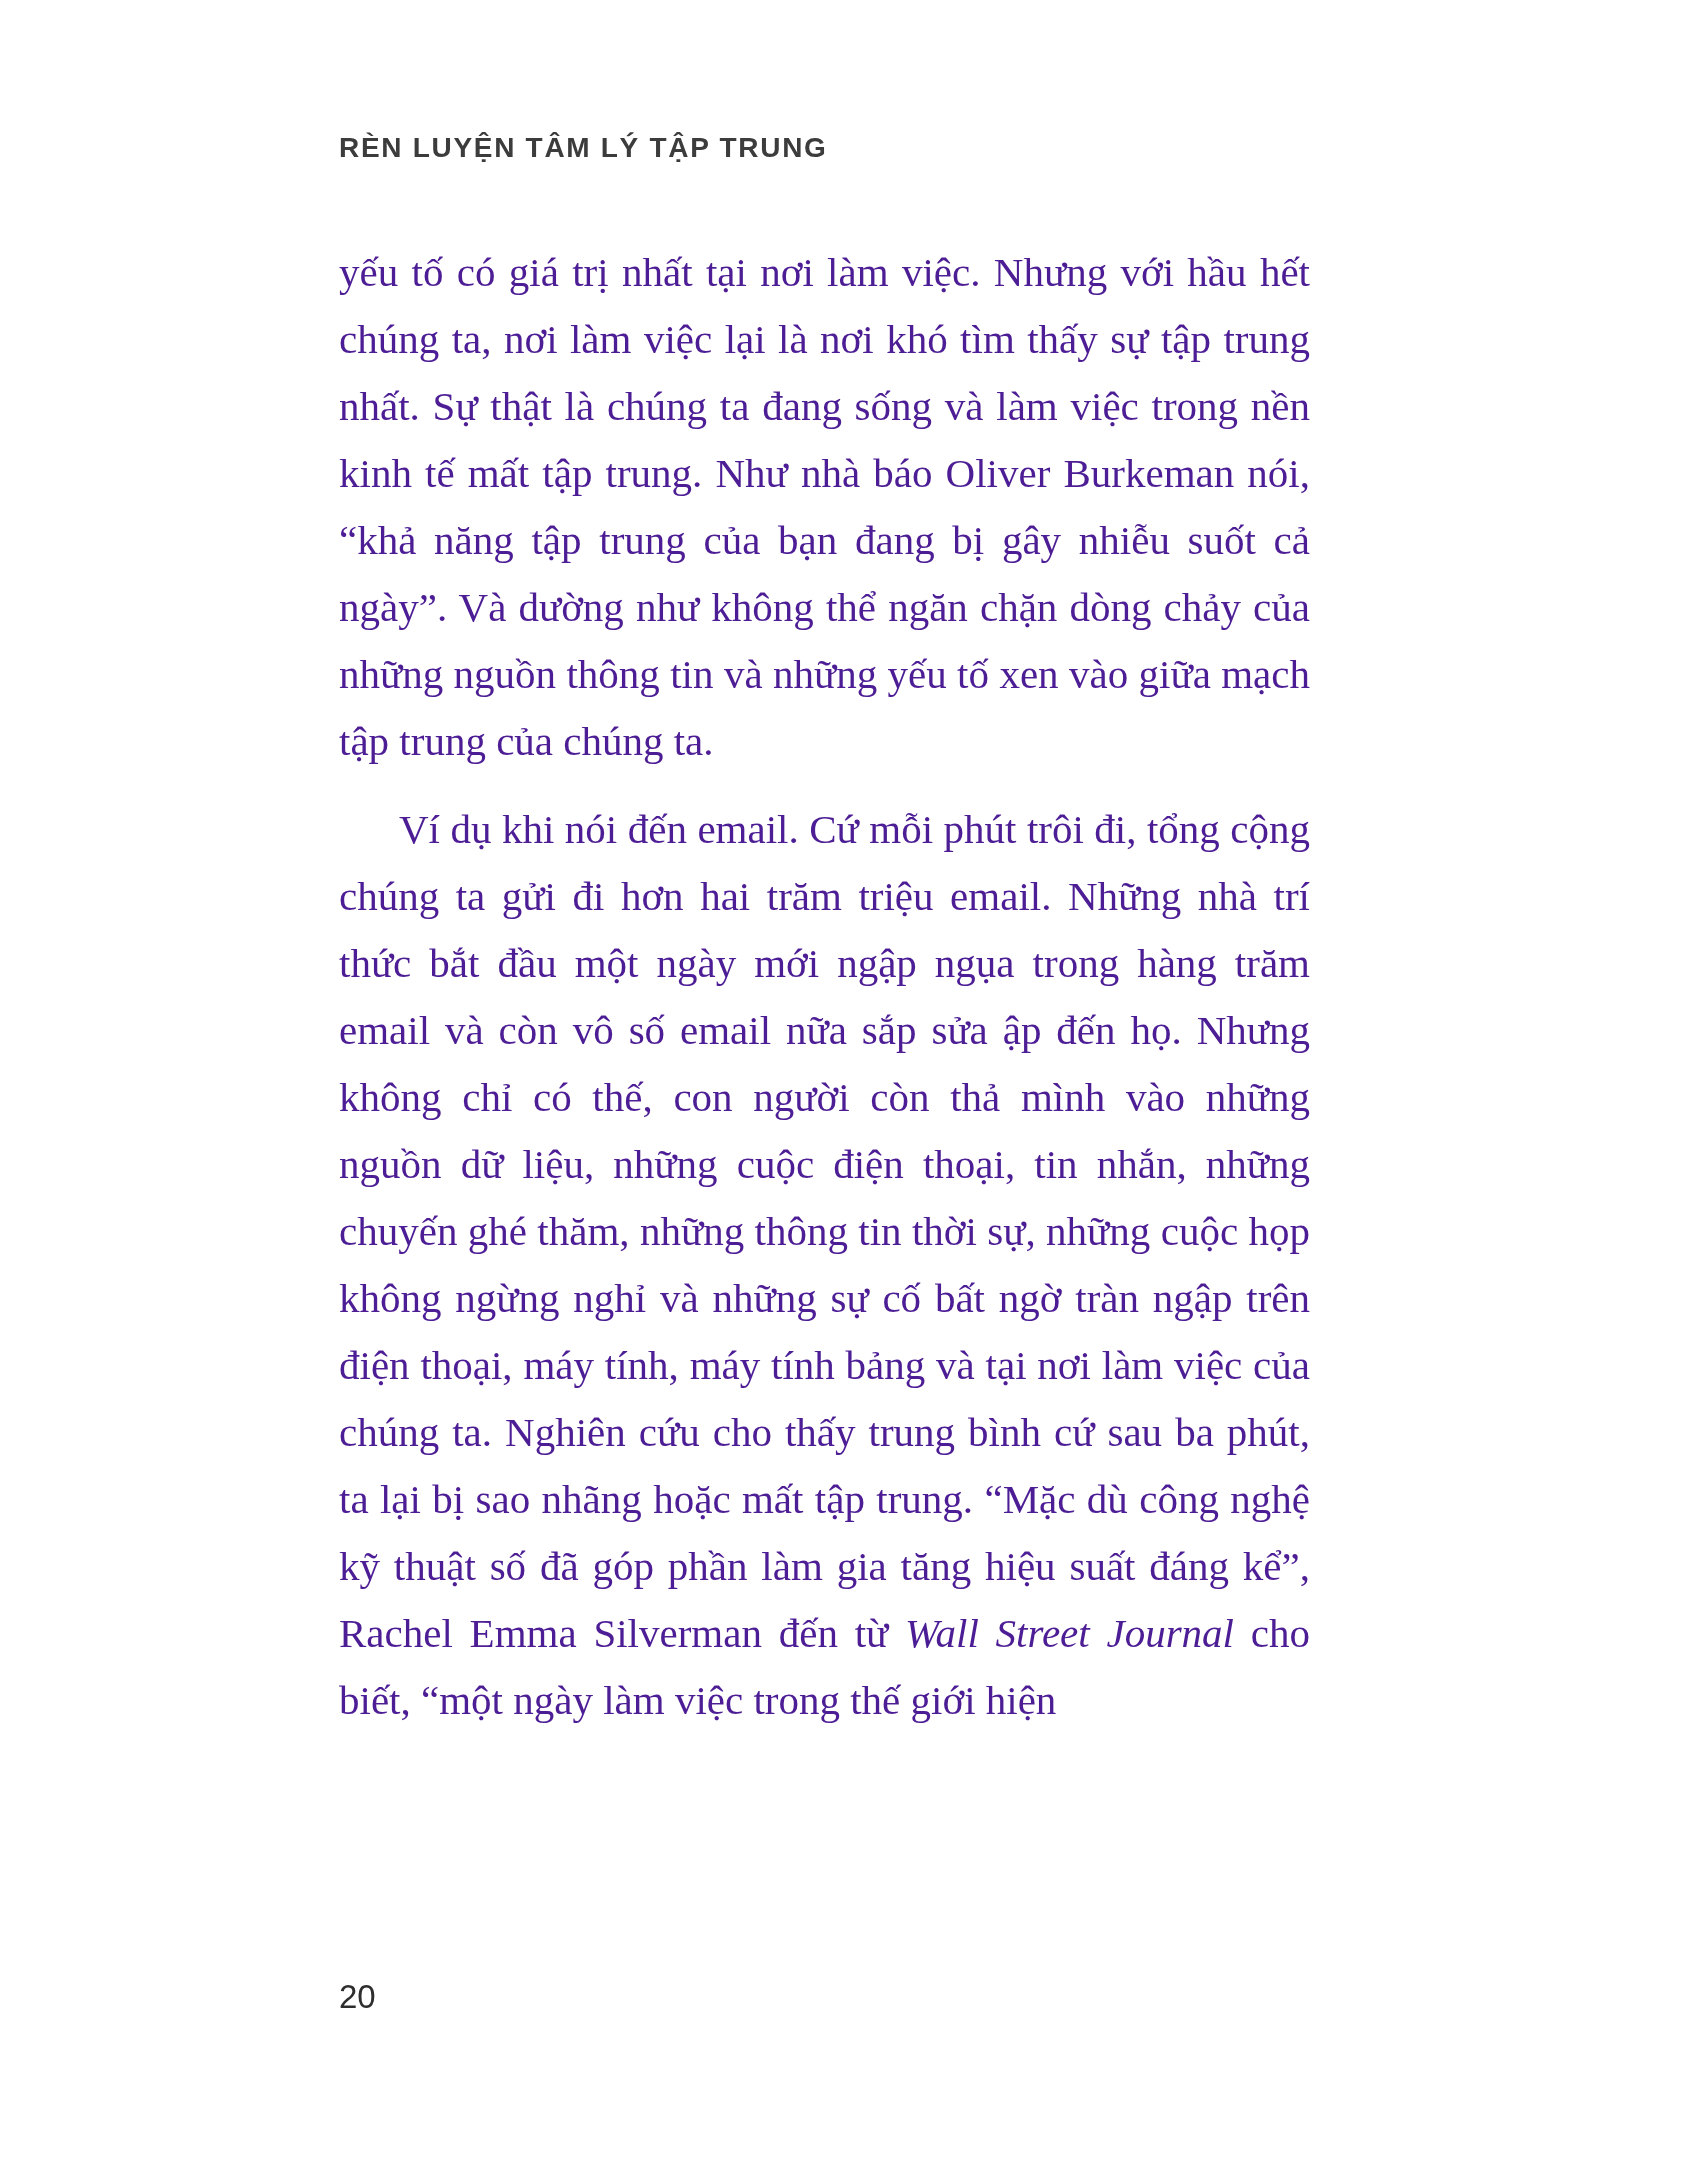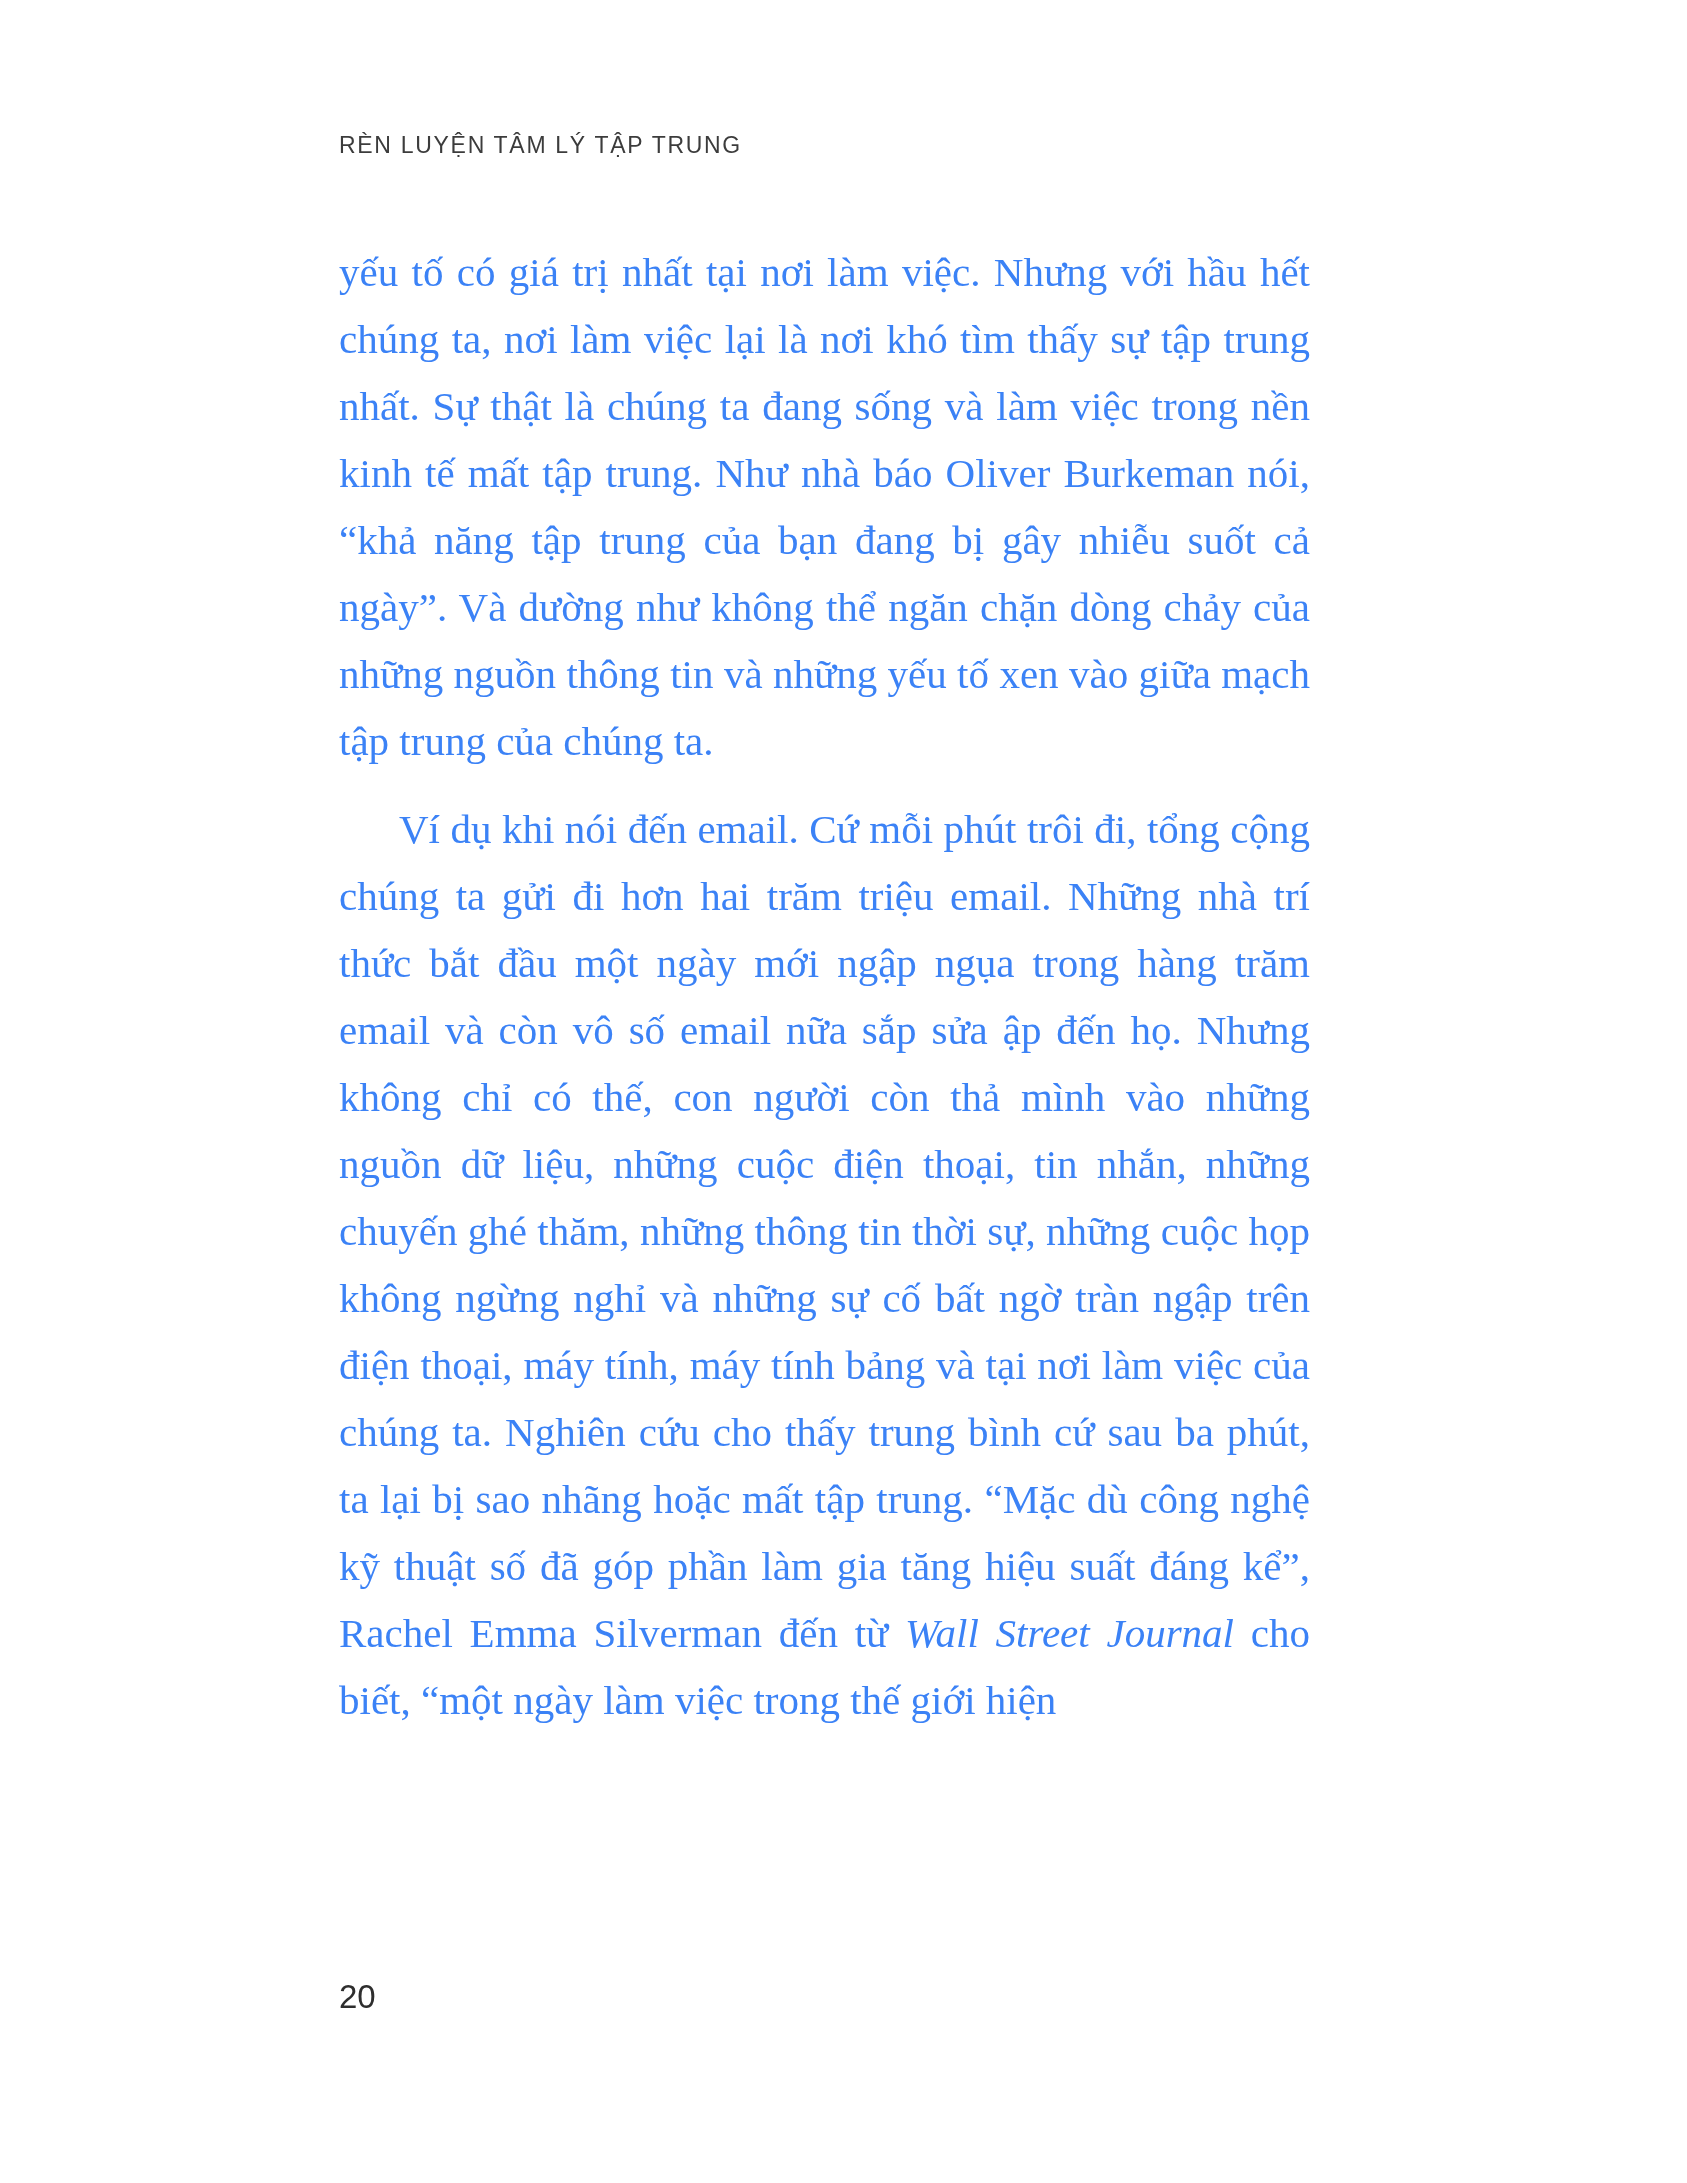--- a/index.html
+++ b/index.html
@@ -14,34 +14,34 @@
   .page {
     position: absolute;
     inset: 0;
     background: #ffffff;
   }
   .running-header {
     position: absolute;
     left: 339px;
     top: 132px;
     font-family: "Liberation Sans", sans-serif;
-    font-weight: normal;
-    font-size: 23px;
+    font-weight: bold;
+    font-size: 28px;
     letter-spacing: 1.7px;
     color: #3c3c3c;
   }
   .text-block {
     position: absolute;
     left: 339px;
     top: 239px;
     width: 971px;
     font-size: 41px;
     line-height: 67px;
     text-align: justify;
-    color: #3b82f6;
+    color: #4c1d95;
   }
   .text-block p { margin: 0; }
   .text-block p + p { margin-top: 21px; }
   .text-block p.indent { text-indent: 60px; }
   .text-block em { font-style: italic; }
   .page-number {
     position: absolute;
     left: 339px;
     top: 1978px;
     font-family: "Liberation Sans", sans-serif;

